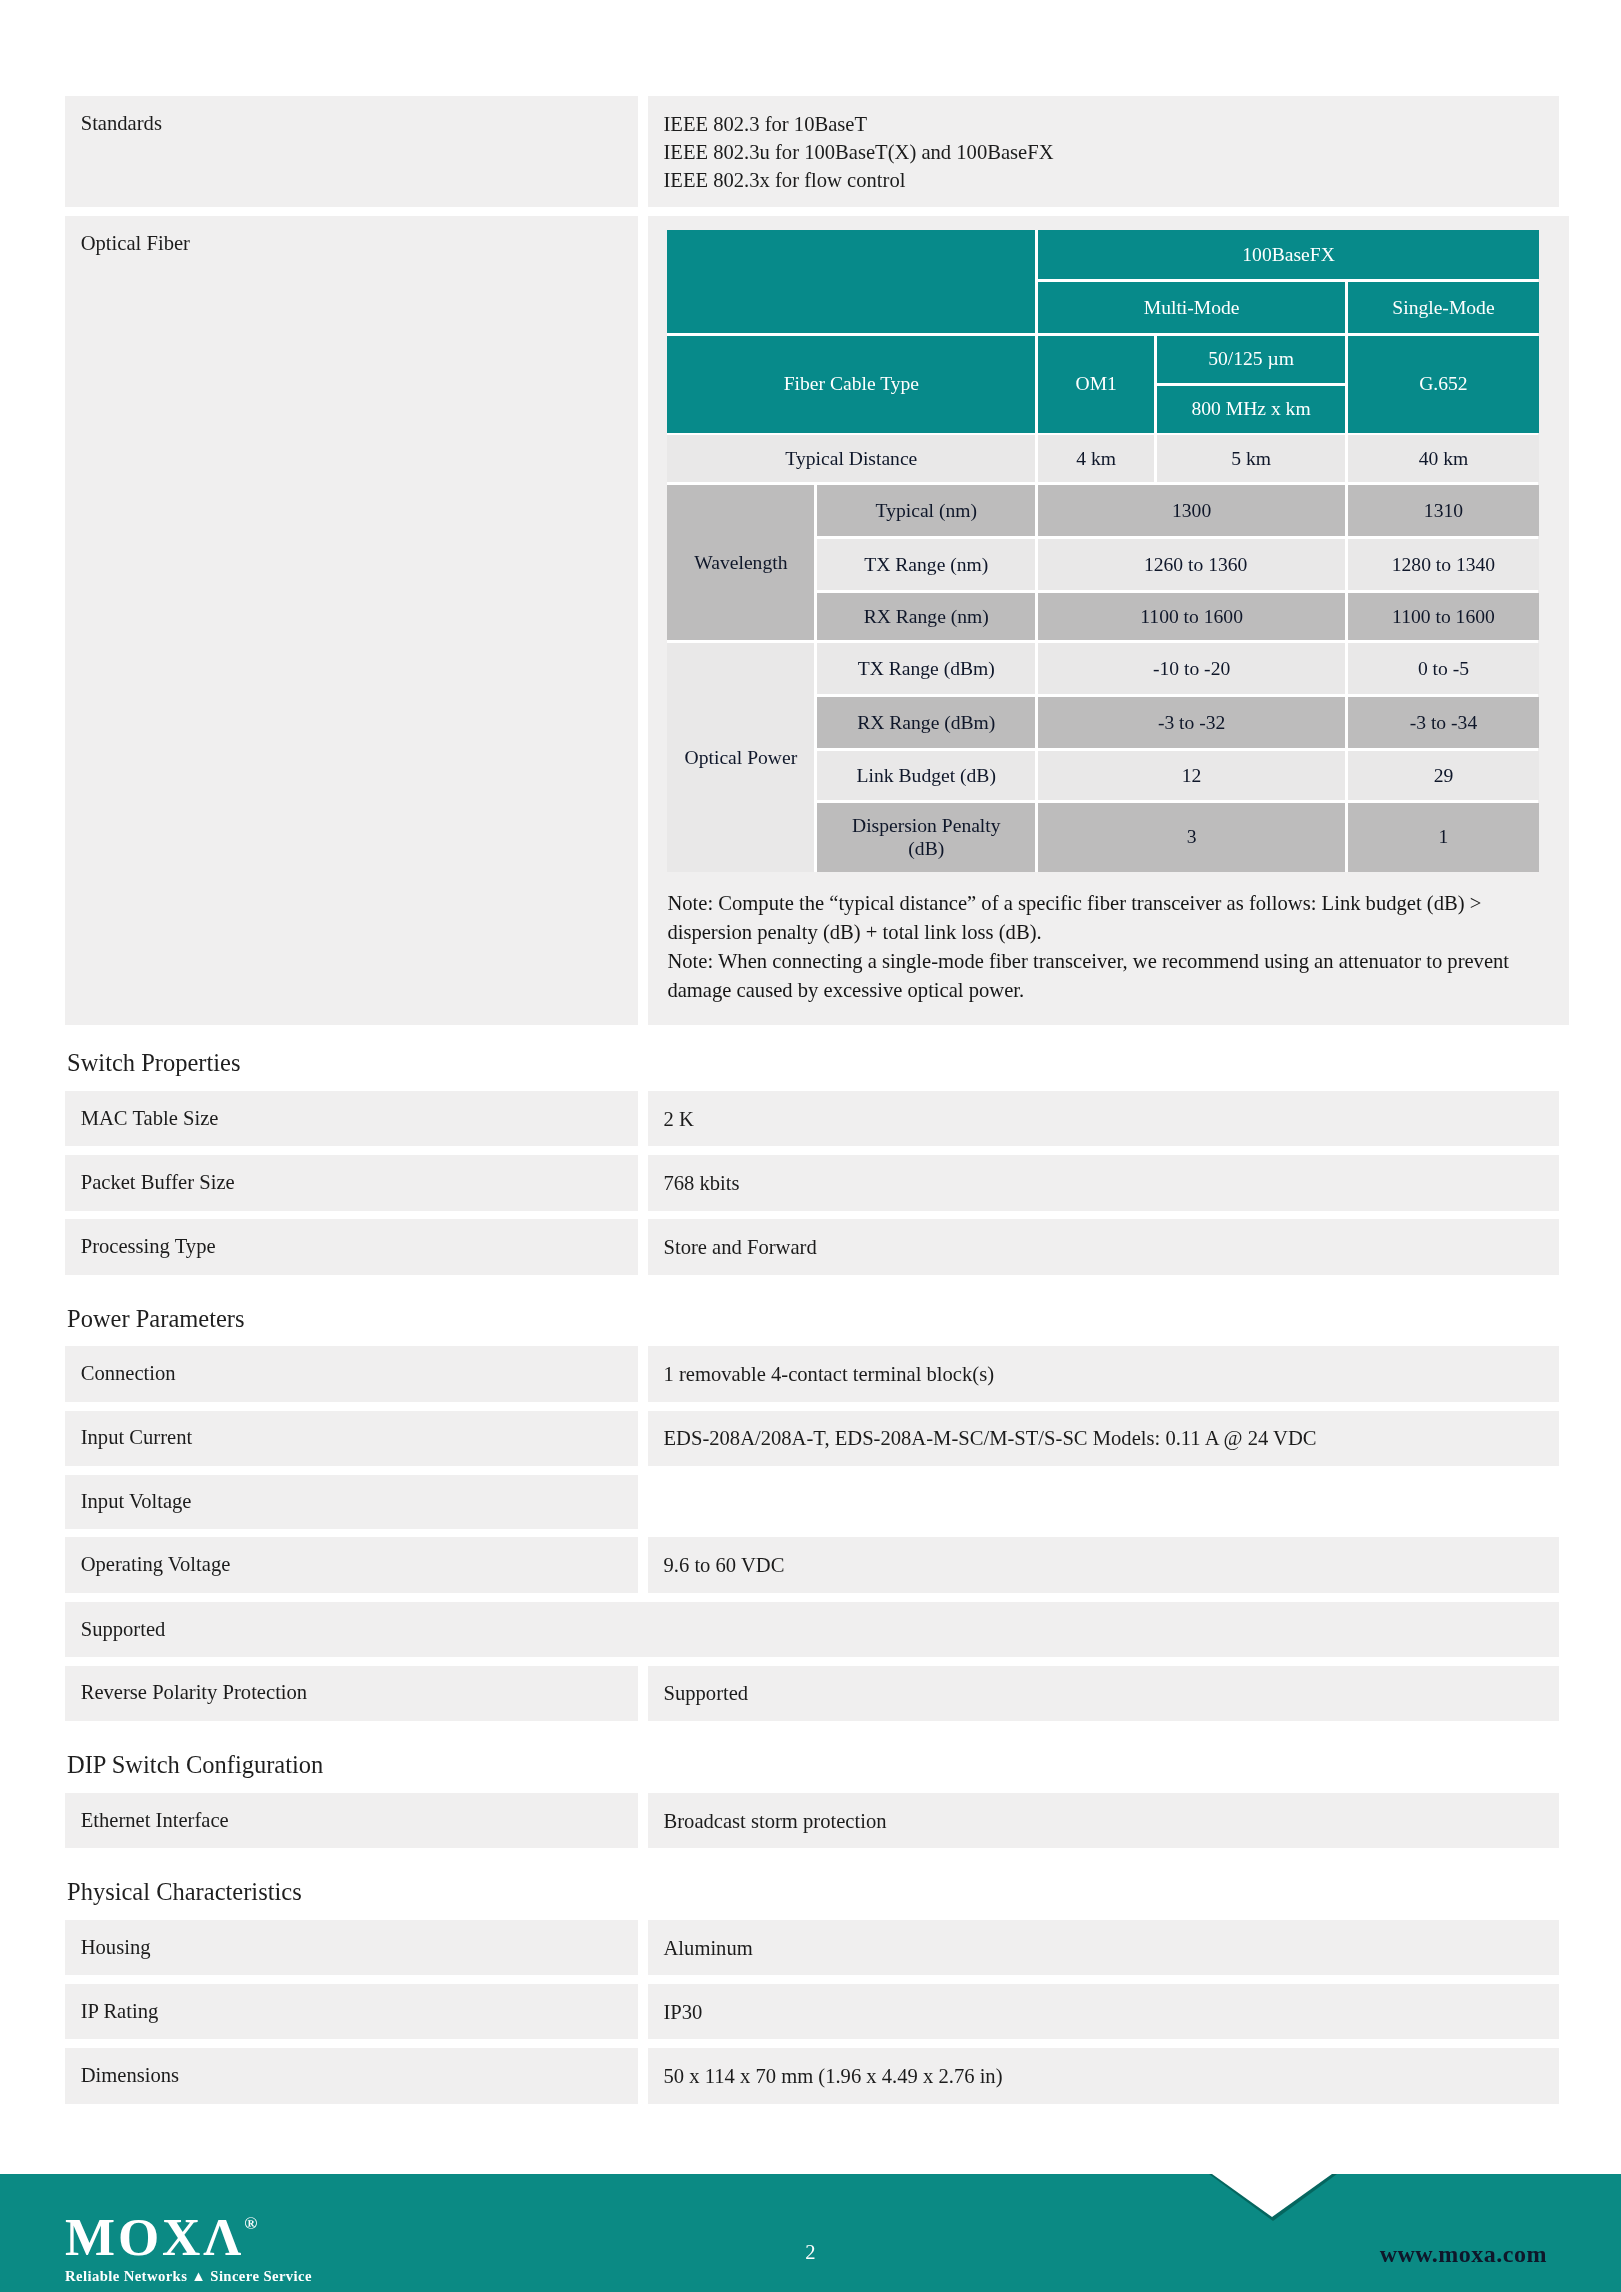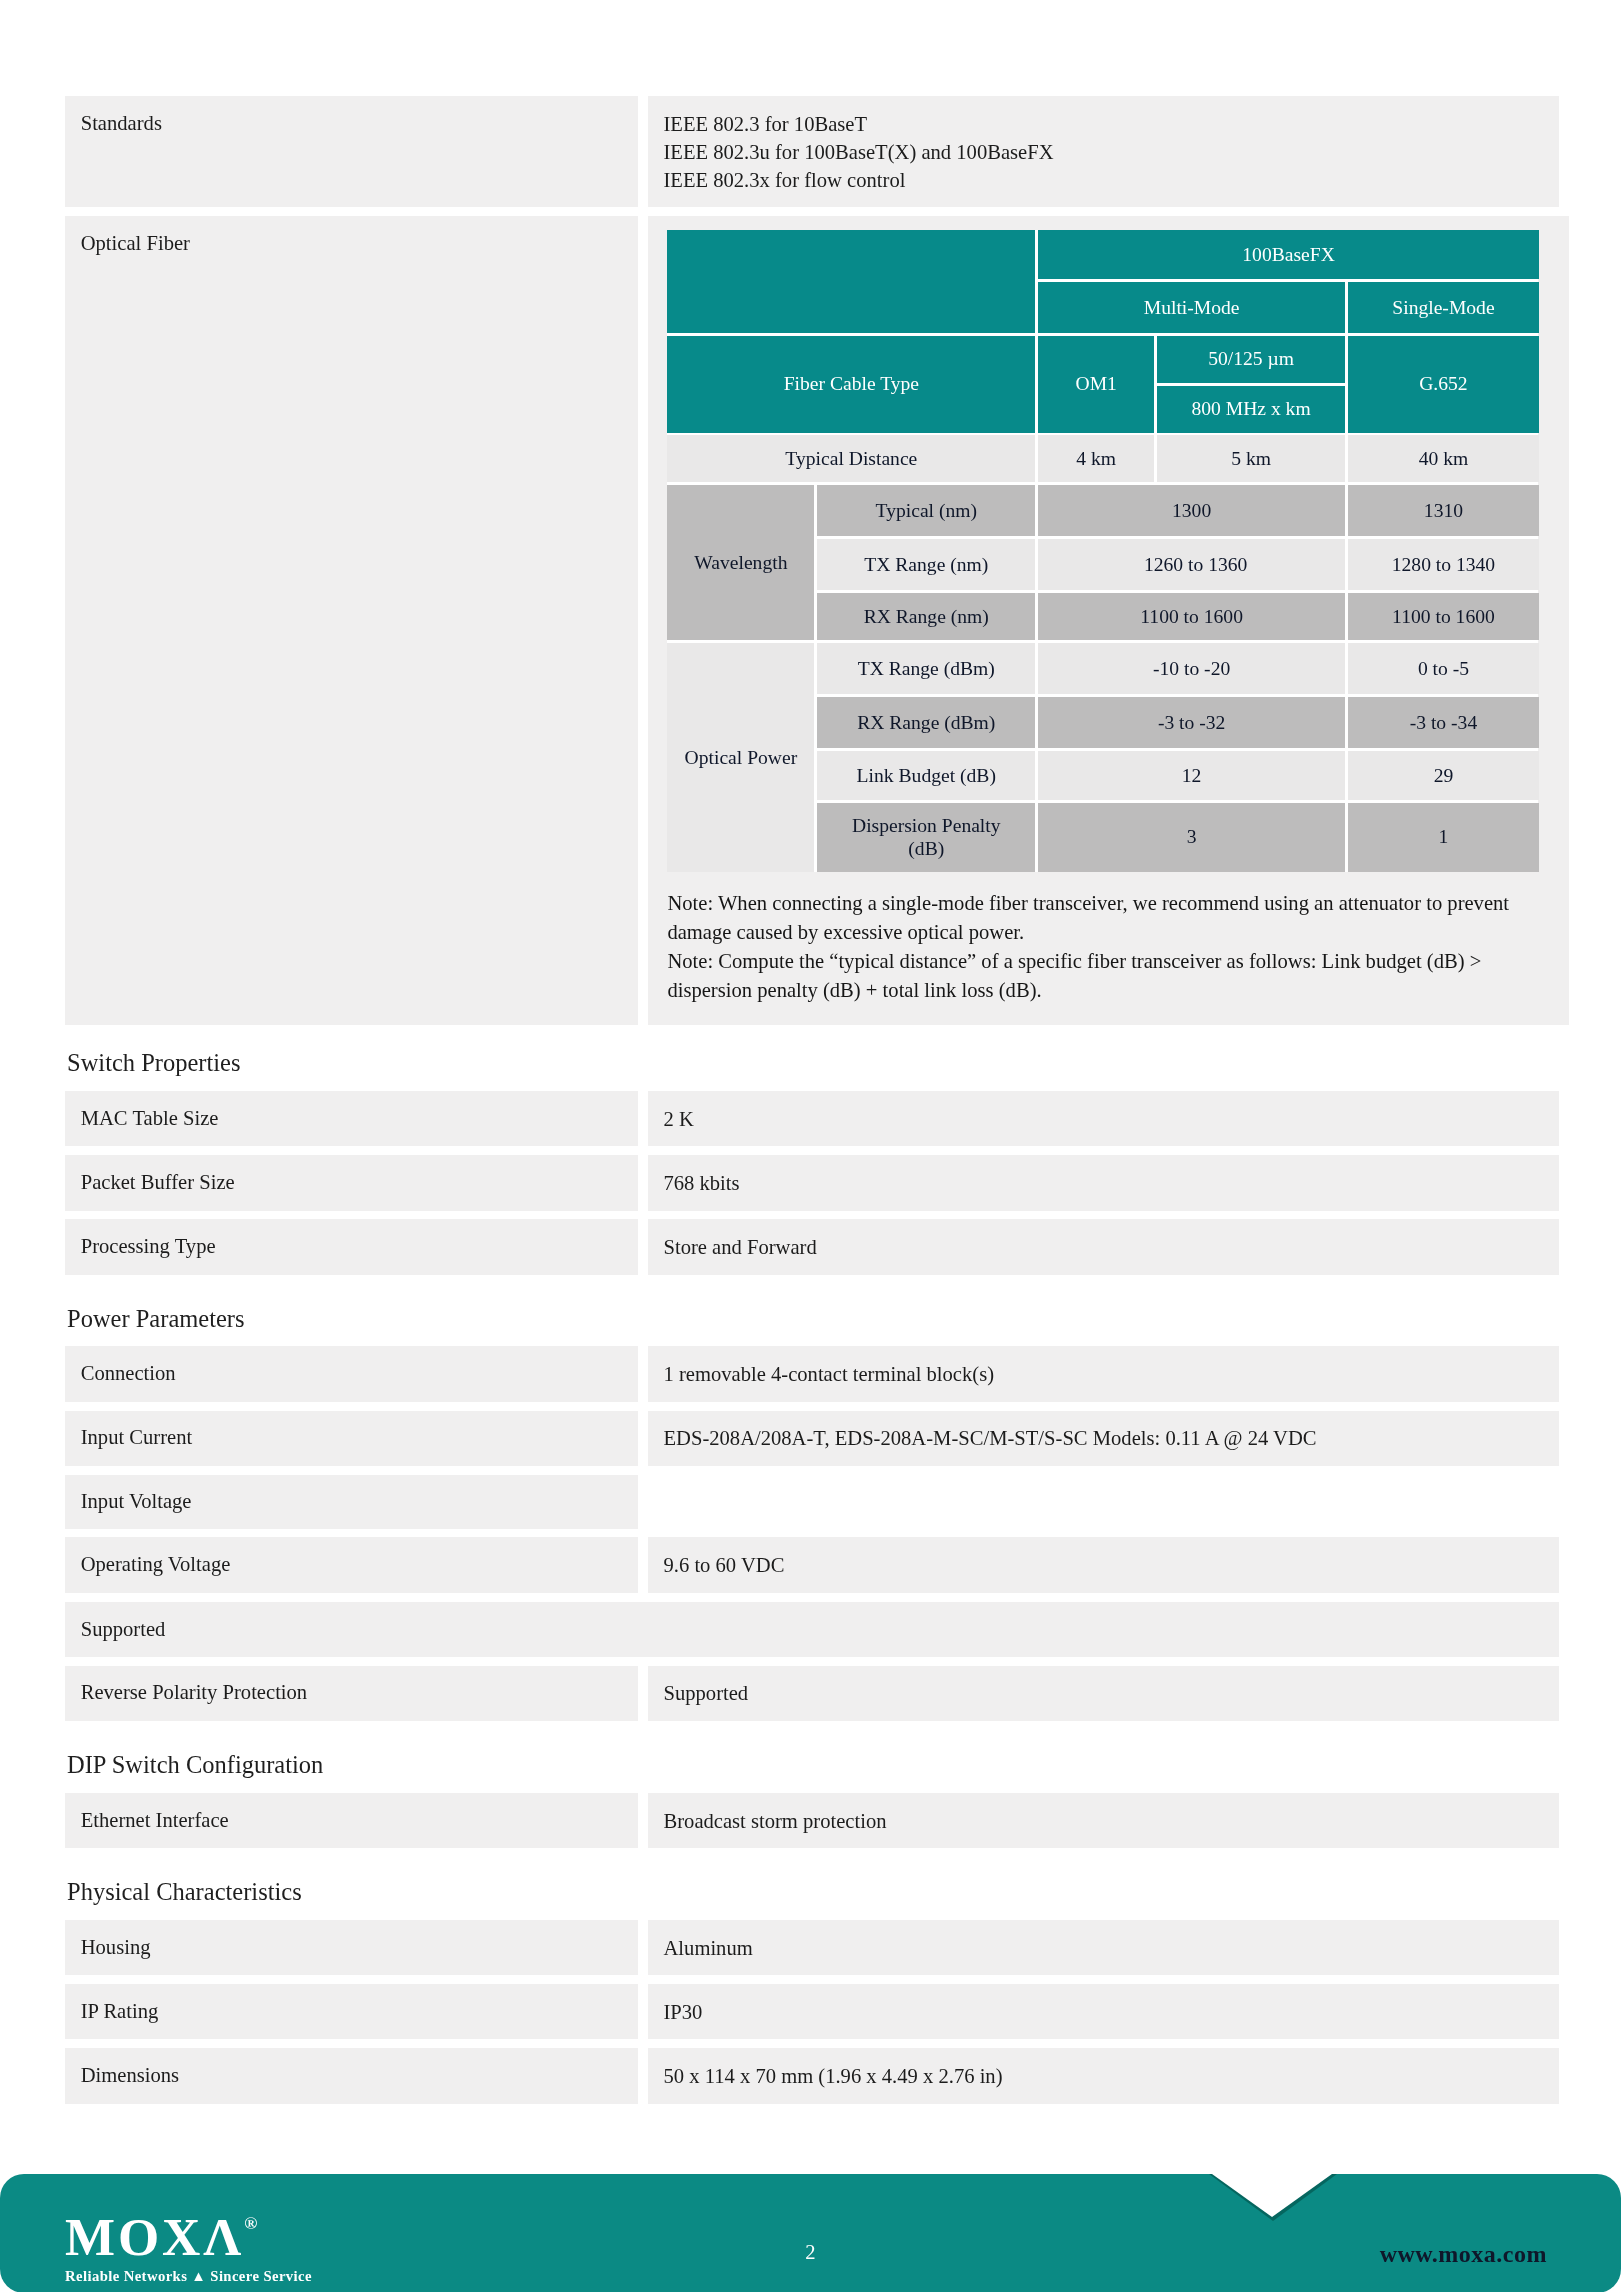--- a/index.html
+++ b/index.html
@@ -32,21 +32,21 @@
   }
   .cell{
     display:flex;align-items:center;justify-content:center;
     text-align:center;font-size:19.6px;line-height:23.5px;color:#0f172a;
   }
   .teal{background:#078a8a;color:#ffffff;}
   .light{background:#e9e8e8;}
   .dark{background:#bdbcbc;}
   .fiber-notes{margin-top:17.6px;font-size:20.6px;line-height:29px;color:#161616;width:882px;}
   
-  .footer{position:absolute;left:0;bottom:0;width:1621px;height:119px;background:#0b8a84;border-radius:24px;}
+  .footer{position:absolute;left:0;bottom:0;width:1621px;height:119px;background:#0b8a84;}
   .notch-shadow{
     position:absolute;top:0;left:1209px;width:0;height:0;
     border-left:64px solid transparent;border-right:64px solid transparent;
     border-top:47px solid #05665f;
   }
   .notch{
     position:absolute;top:0;left:1212px;width:0;height:0;
     border-left:60px solid transparent;border-right:60px solid transparent;
     border-top:43px solid #ffffff;
   }
@@ -122,22 +122,22 @@
           <div class="cell light" style="grid-column:3/5;grid-row:11/12;">12</div>
           <div class="cell light" style="grid-column:5/6;grid-row:11/12;">29</div>
           <div class="cell dark" style="grid-column:2/3;grid-row:12/13;">
             <span><span>Dispersion Penalty</span><br><span>(dB)</span></span>
           </div>
           <div class="cell dark" style="grid-column:3/5;grid-row:12/13;">3</div>
           <div class="cell dark" style="grid-column:5/6;grid-row:12/13;">1</div>
         </div>
 
         <div class="fiber-notes">
+          <div>Note: Compute the “typical distance” of a specific fiber transceiver as follows: Link budget (dB) &gt; dispersion penalty (dB) + total link loss (dB).</div>
           <div>Note: When connecting a single-mode fiber transceiver, we recommend using an attenuator to prevent damage caused by excessive optical power.</div>
-          <div>Note: Compute the “typical distance” of a specific fiber transceiver as follows: Link budget (dB) &gt; dispersion penalty (dB) + total link loss (dB).</div>
         </div>
       </div>
     </div>
 
     <div class="section-heading first-heading">Switch Properties</div>
     <div class="spec-row">
       <div class="spec-label">MAC Table Size</div>
       <div class="spec-value">2 K</div>
     </div>
     <div class="spec-row">

